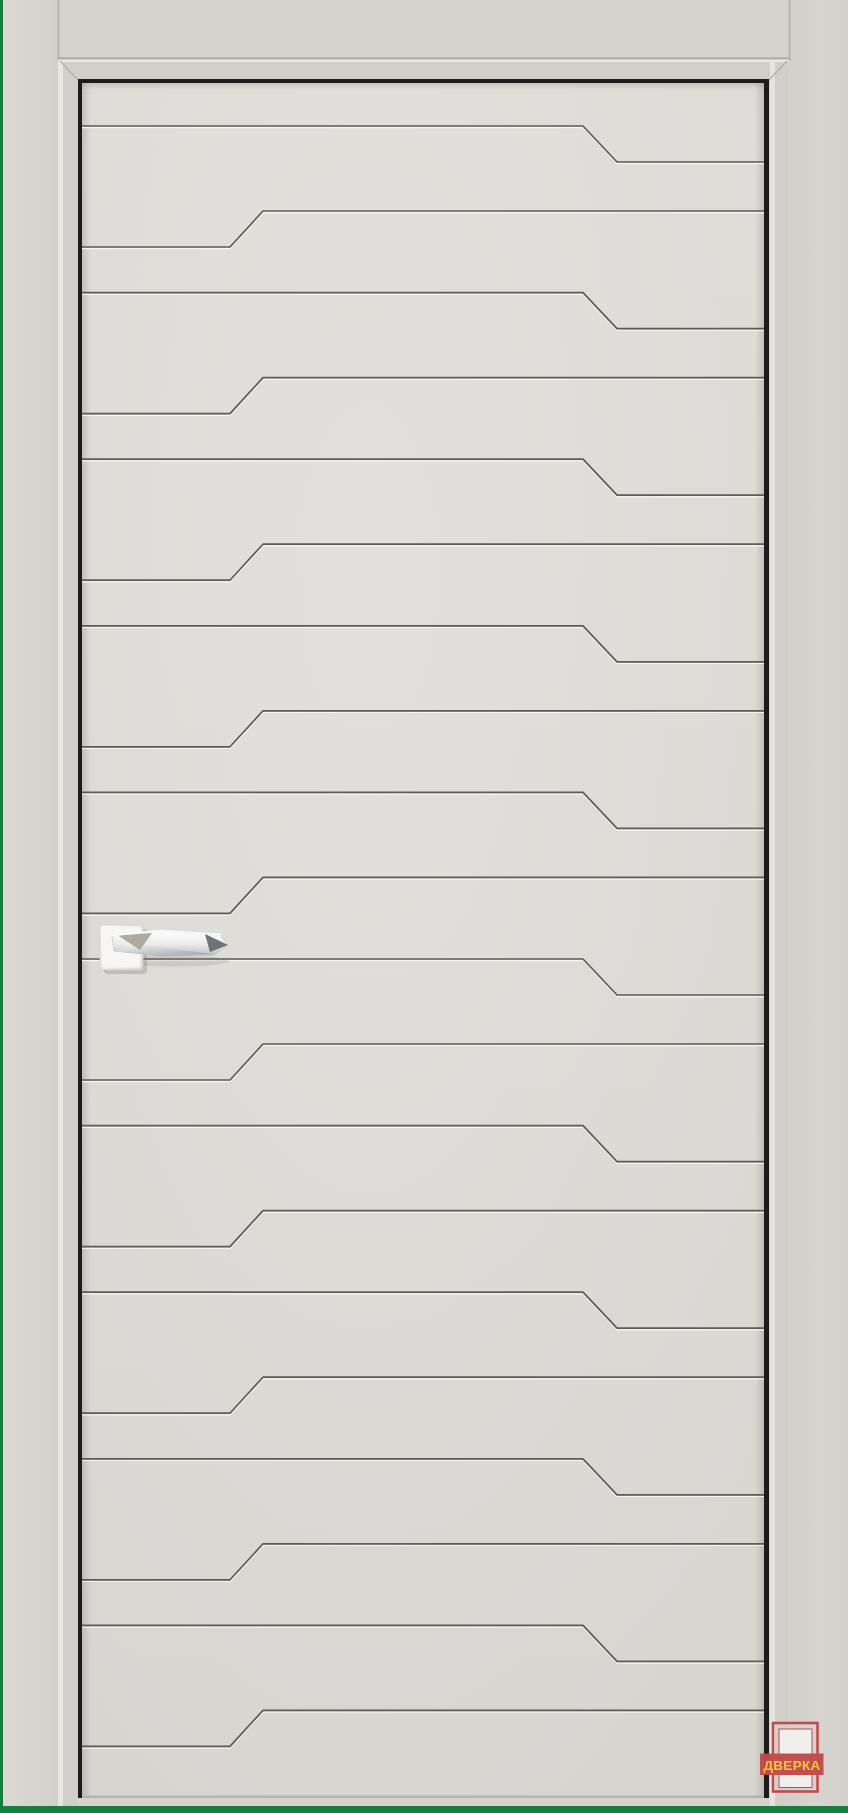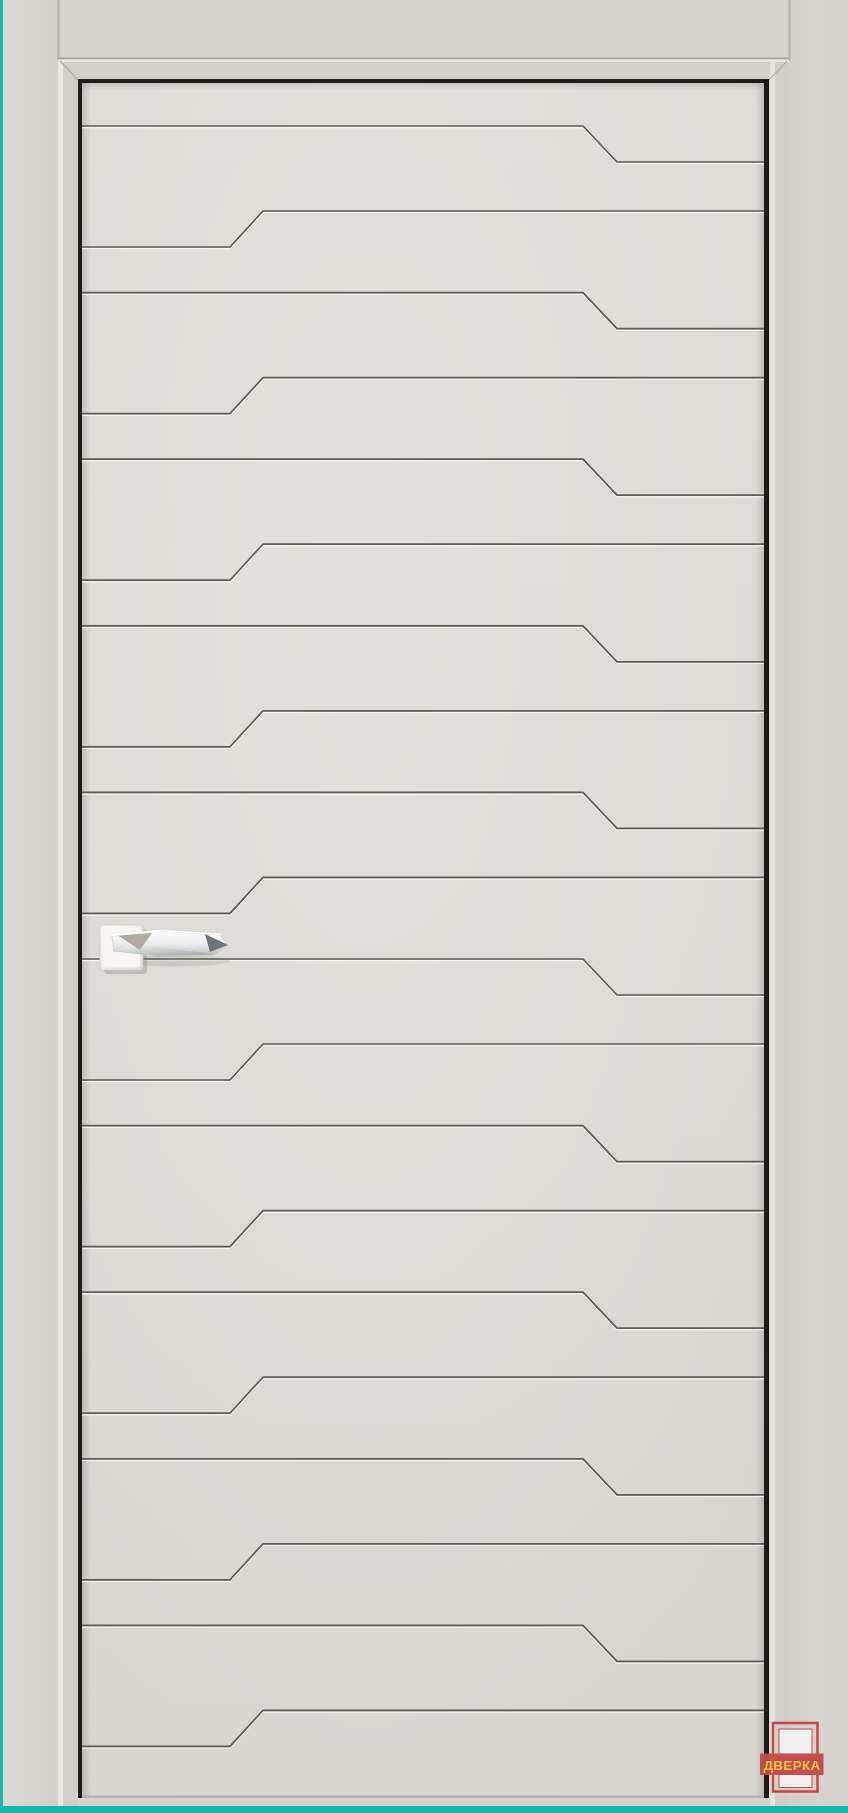--- a/index.html
+++ b/index.html
@@ -6,21 +6,21 @@
     margin: 0;
     padding: 0;
     background: #ffffff;
     font-family: "Liberation Sans", sans-serif;
   }
   .photo-canvas {
     position: relative;
     width: 848px;
     height: 1813px;
     overflow: hidden;
-    background: #14b8a6;
+    background: #15803d;
   }
   .photo-canvas svg { display: block; }
 </style>
 </head>
 <body>
 
 <div class="photo-canvas">
 <svg width="848" height="1813" viewBox="0 0 848 1813" xmlns="http://www.w3.org/2000/svg">
   <defs>
     <linearGradient id="casingLGrad" x1="0" y1="0" x2="1" y2="0">

